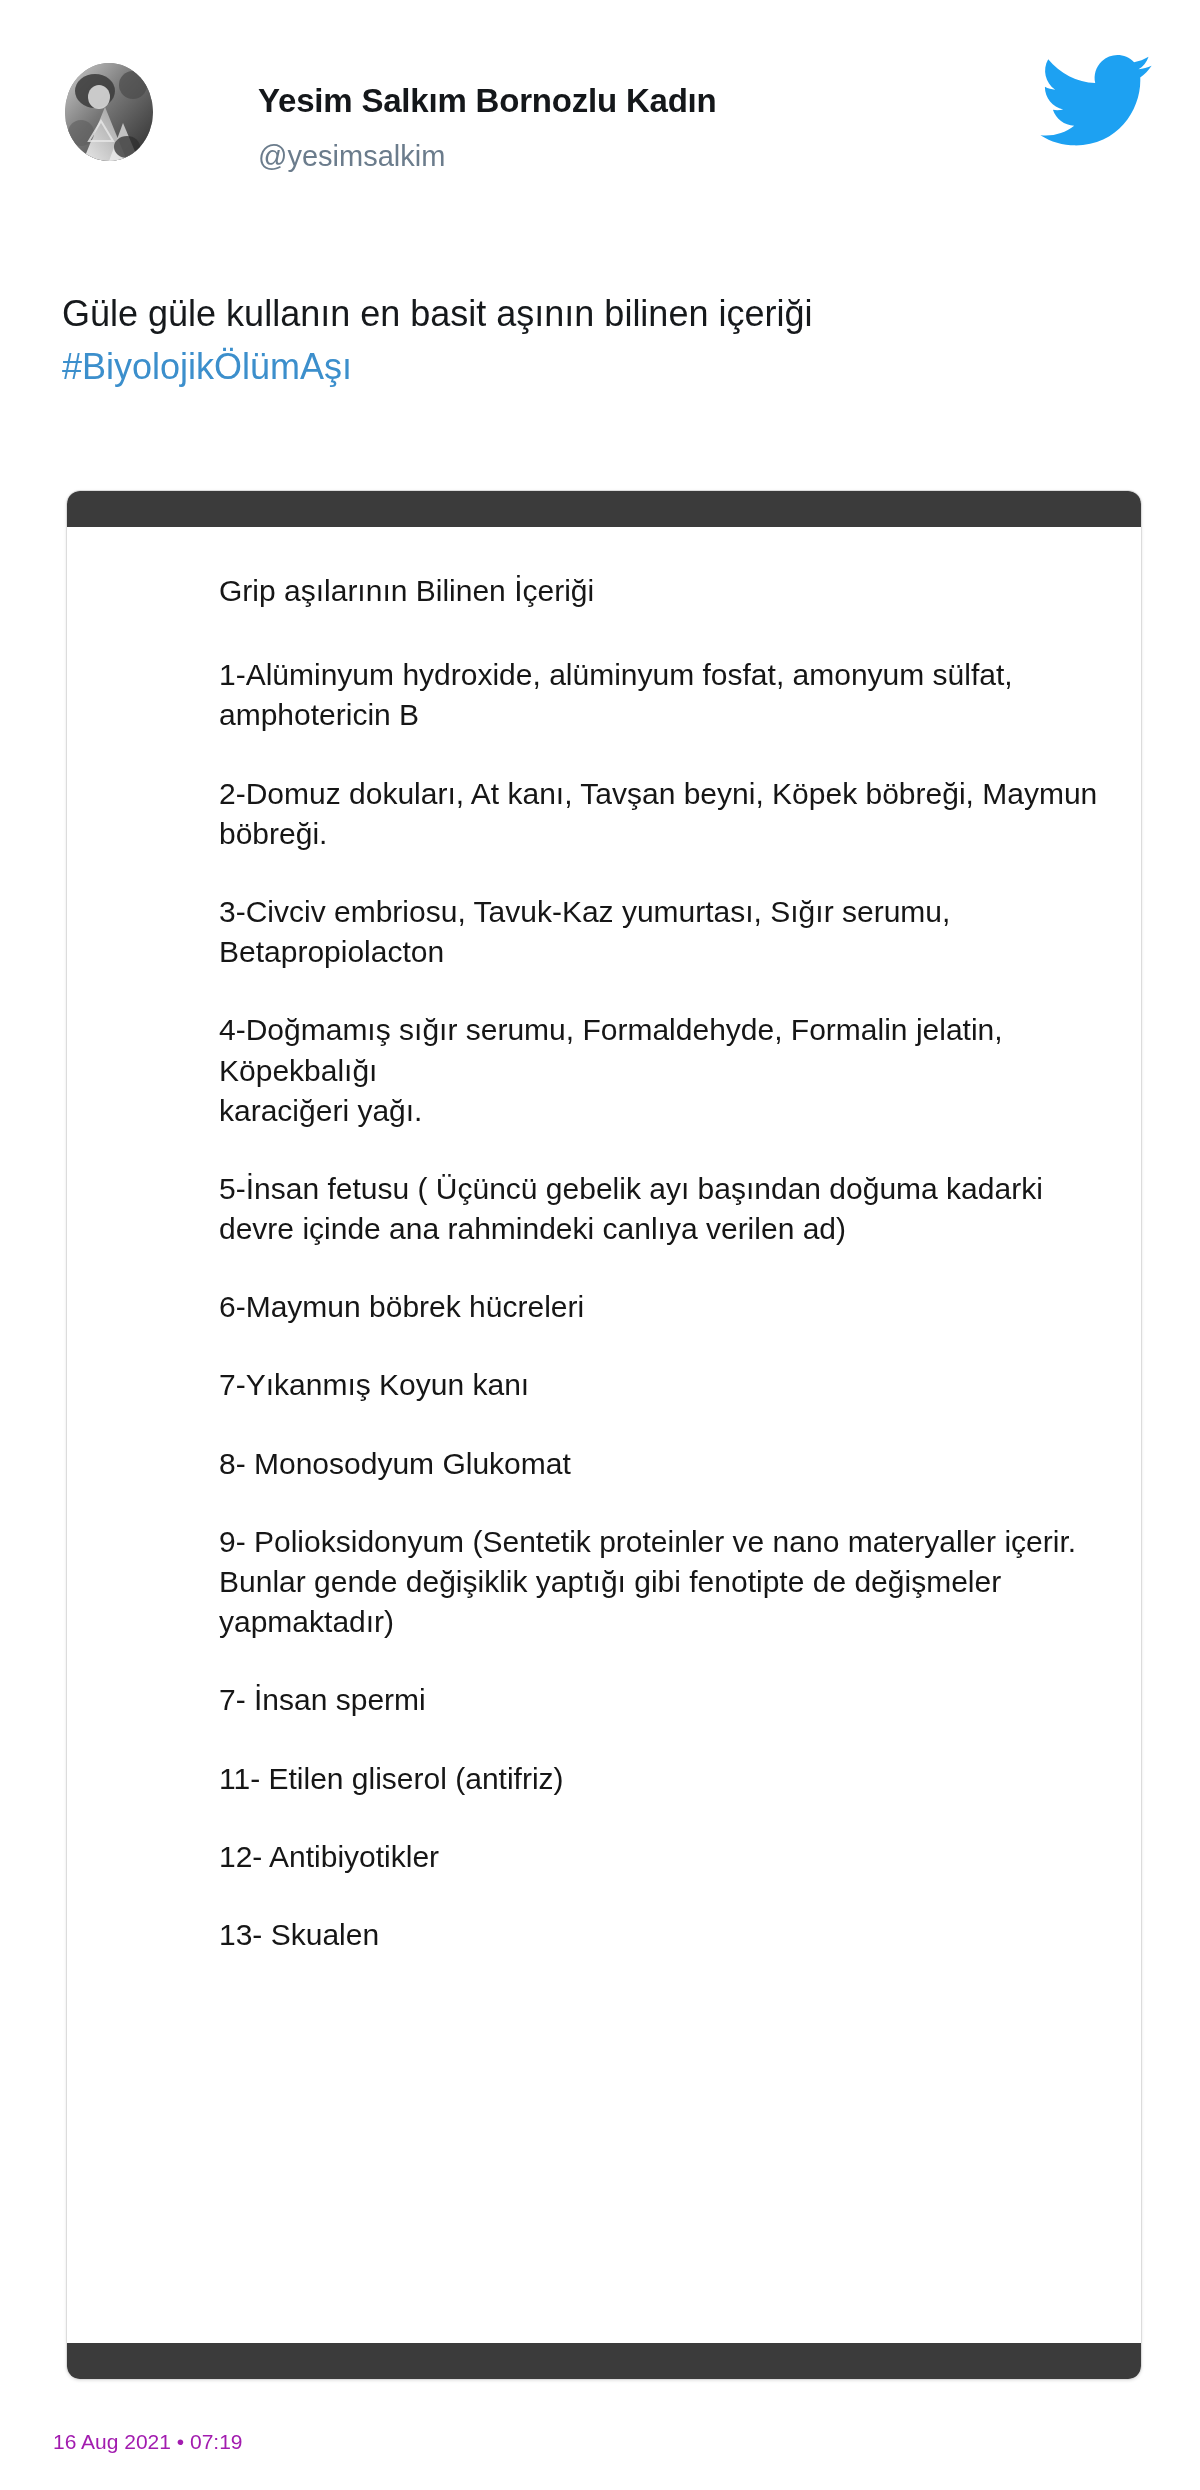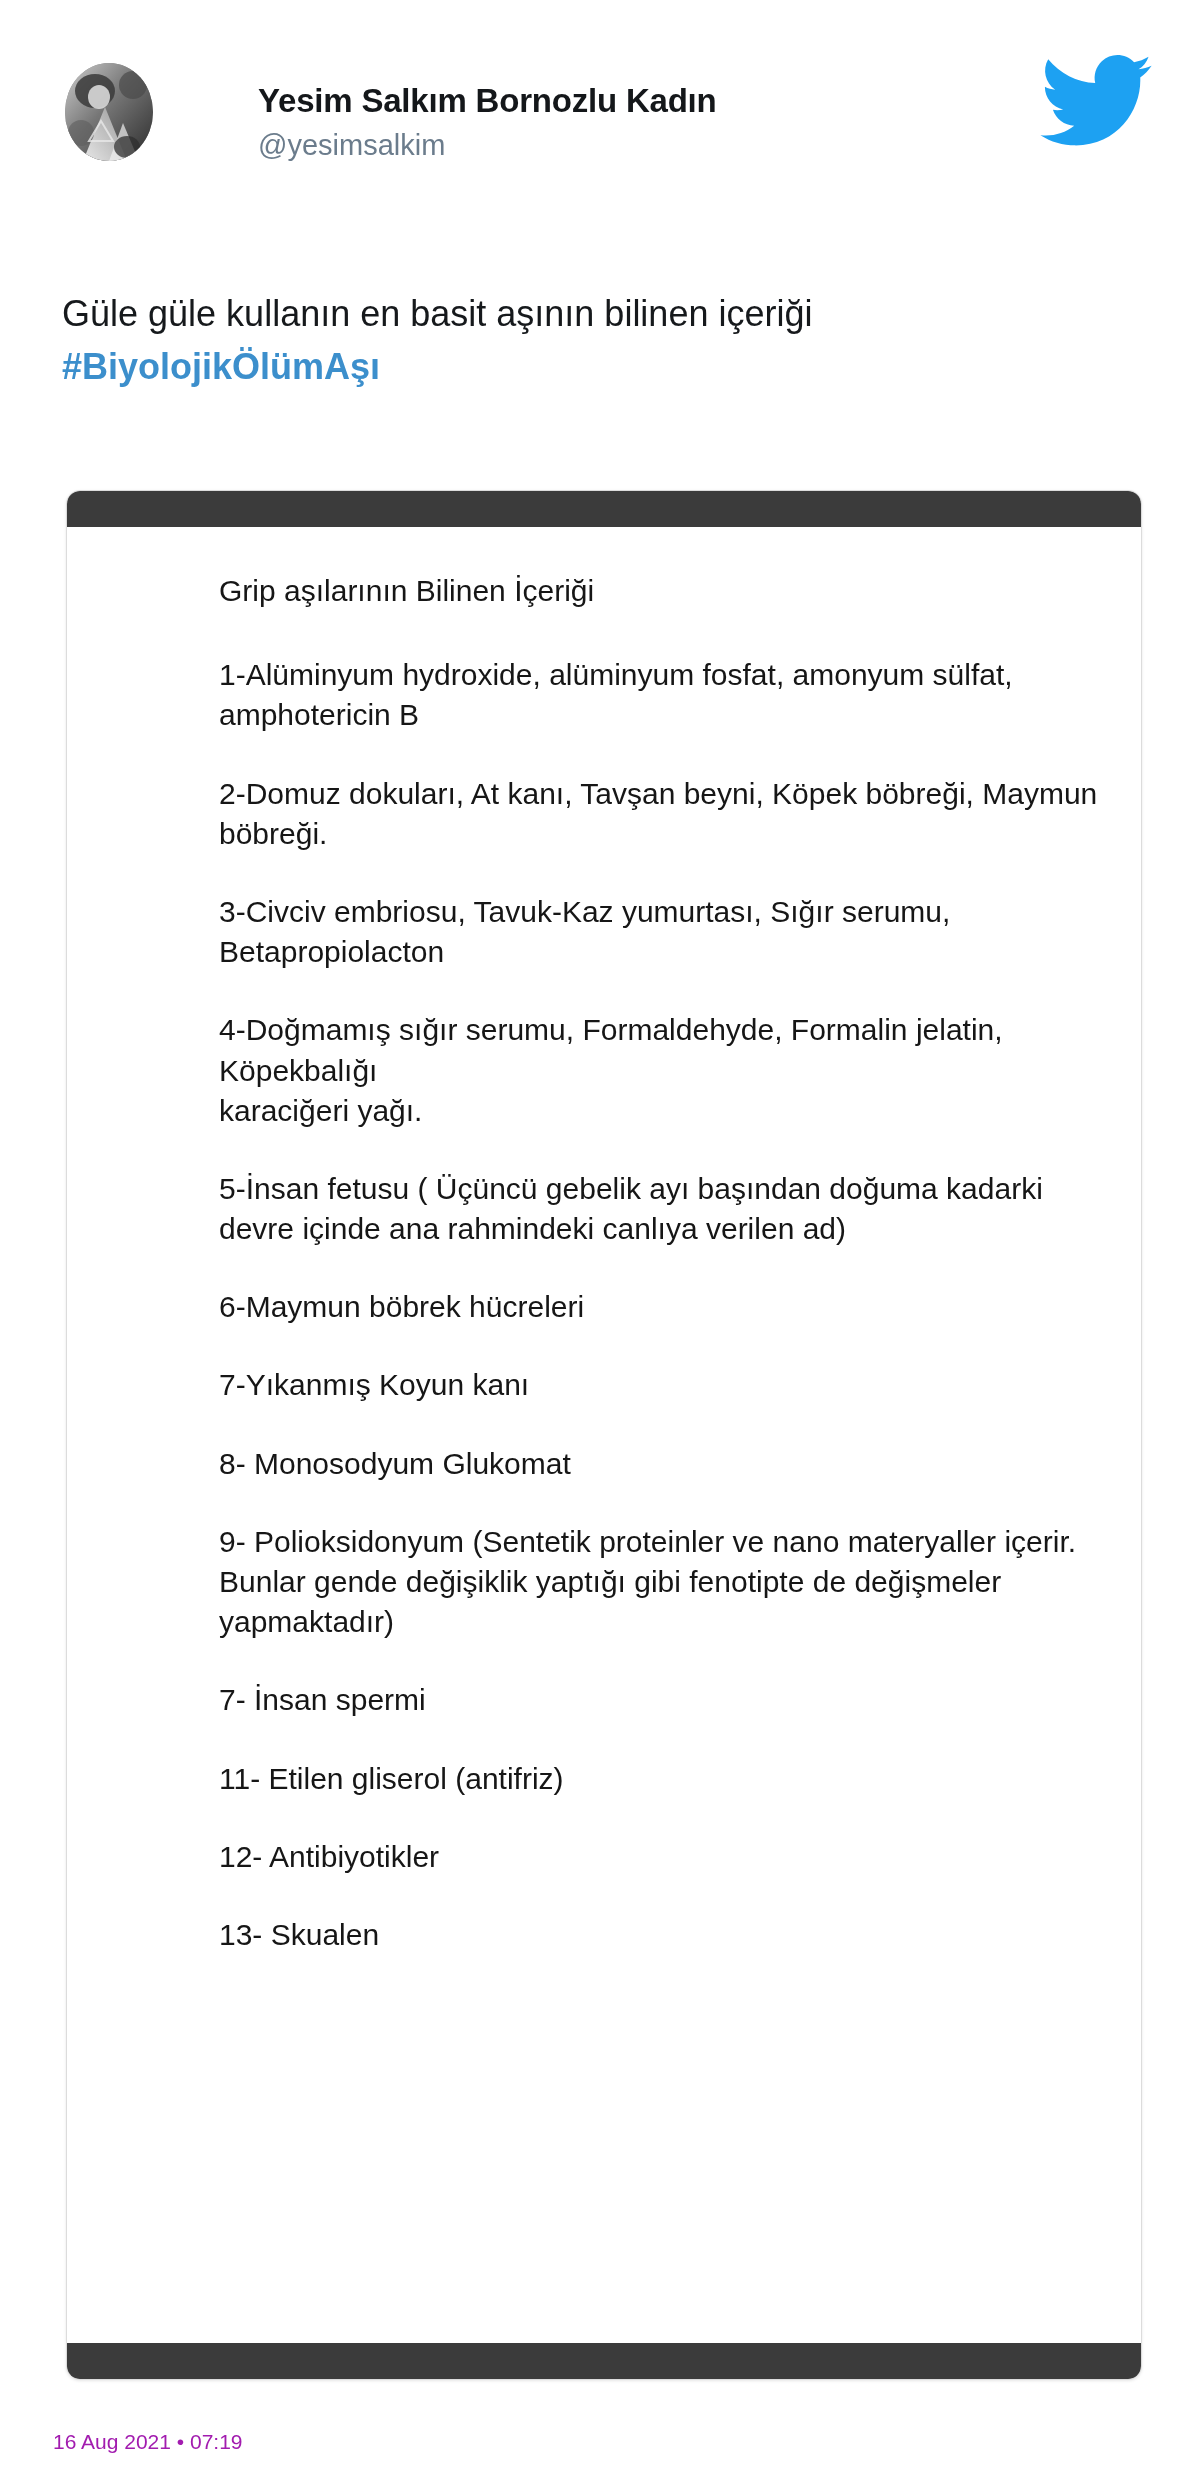--- a/index.html
+++ b/index.html
@@ -58,21 +58,21 @@
   }
   .display-name {
     font-size: 33px;
     font-weight: bold;
     color: #14171a;
     letter-spacing: -0.2px;
     line-height: 1.18;
     white-space: nowrap;
   }
   .handle {
-    margin-top: 7px;
+    margin-top: 18px;
     font-size: 29px;
     font-weight: normal;
     color: #6b7c8c;
     line-height: 1.2;
     white-space: nowrap;
   }
 
   .bird-icon {
     position: absolute;
     right: 48px;
@@ -89,21 +89,20 @@
     top: 288px;
     width: 1090px;
     font-size: 36px;
     line-height: 1.47;
     color: #16191c;
     font-weight: normal;
   }
   .tweet-text .hashtag {
     color: #3c8fcc;
     display: block;
-    font-weight: bold;
   }
 
   
   .embed {
     position: absolute;
     left: 66px;
     top: 490px;
     width: 1076px;
     height: 1890px;
     background: #fdfdfd;

